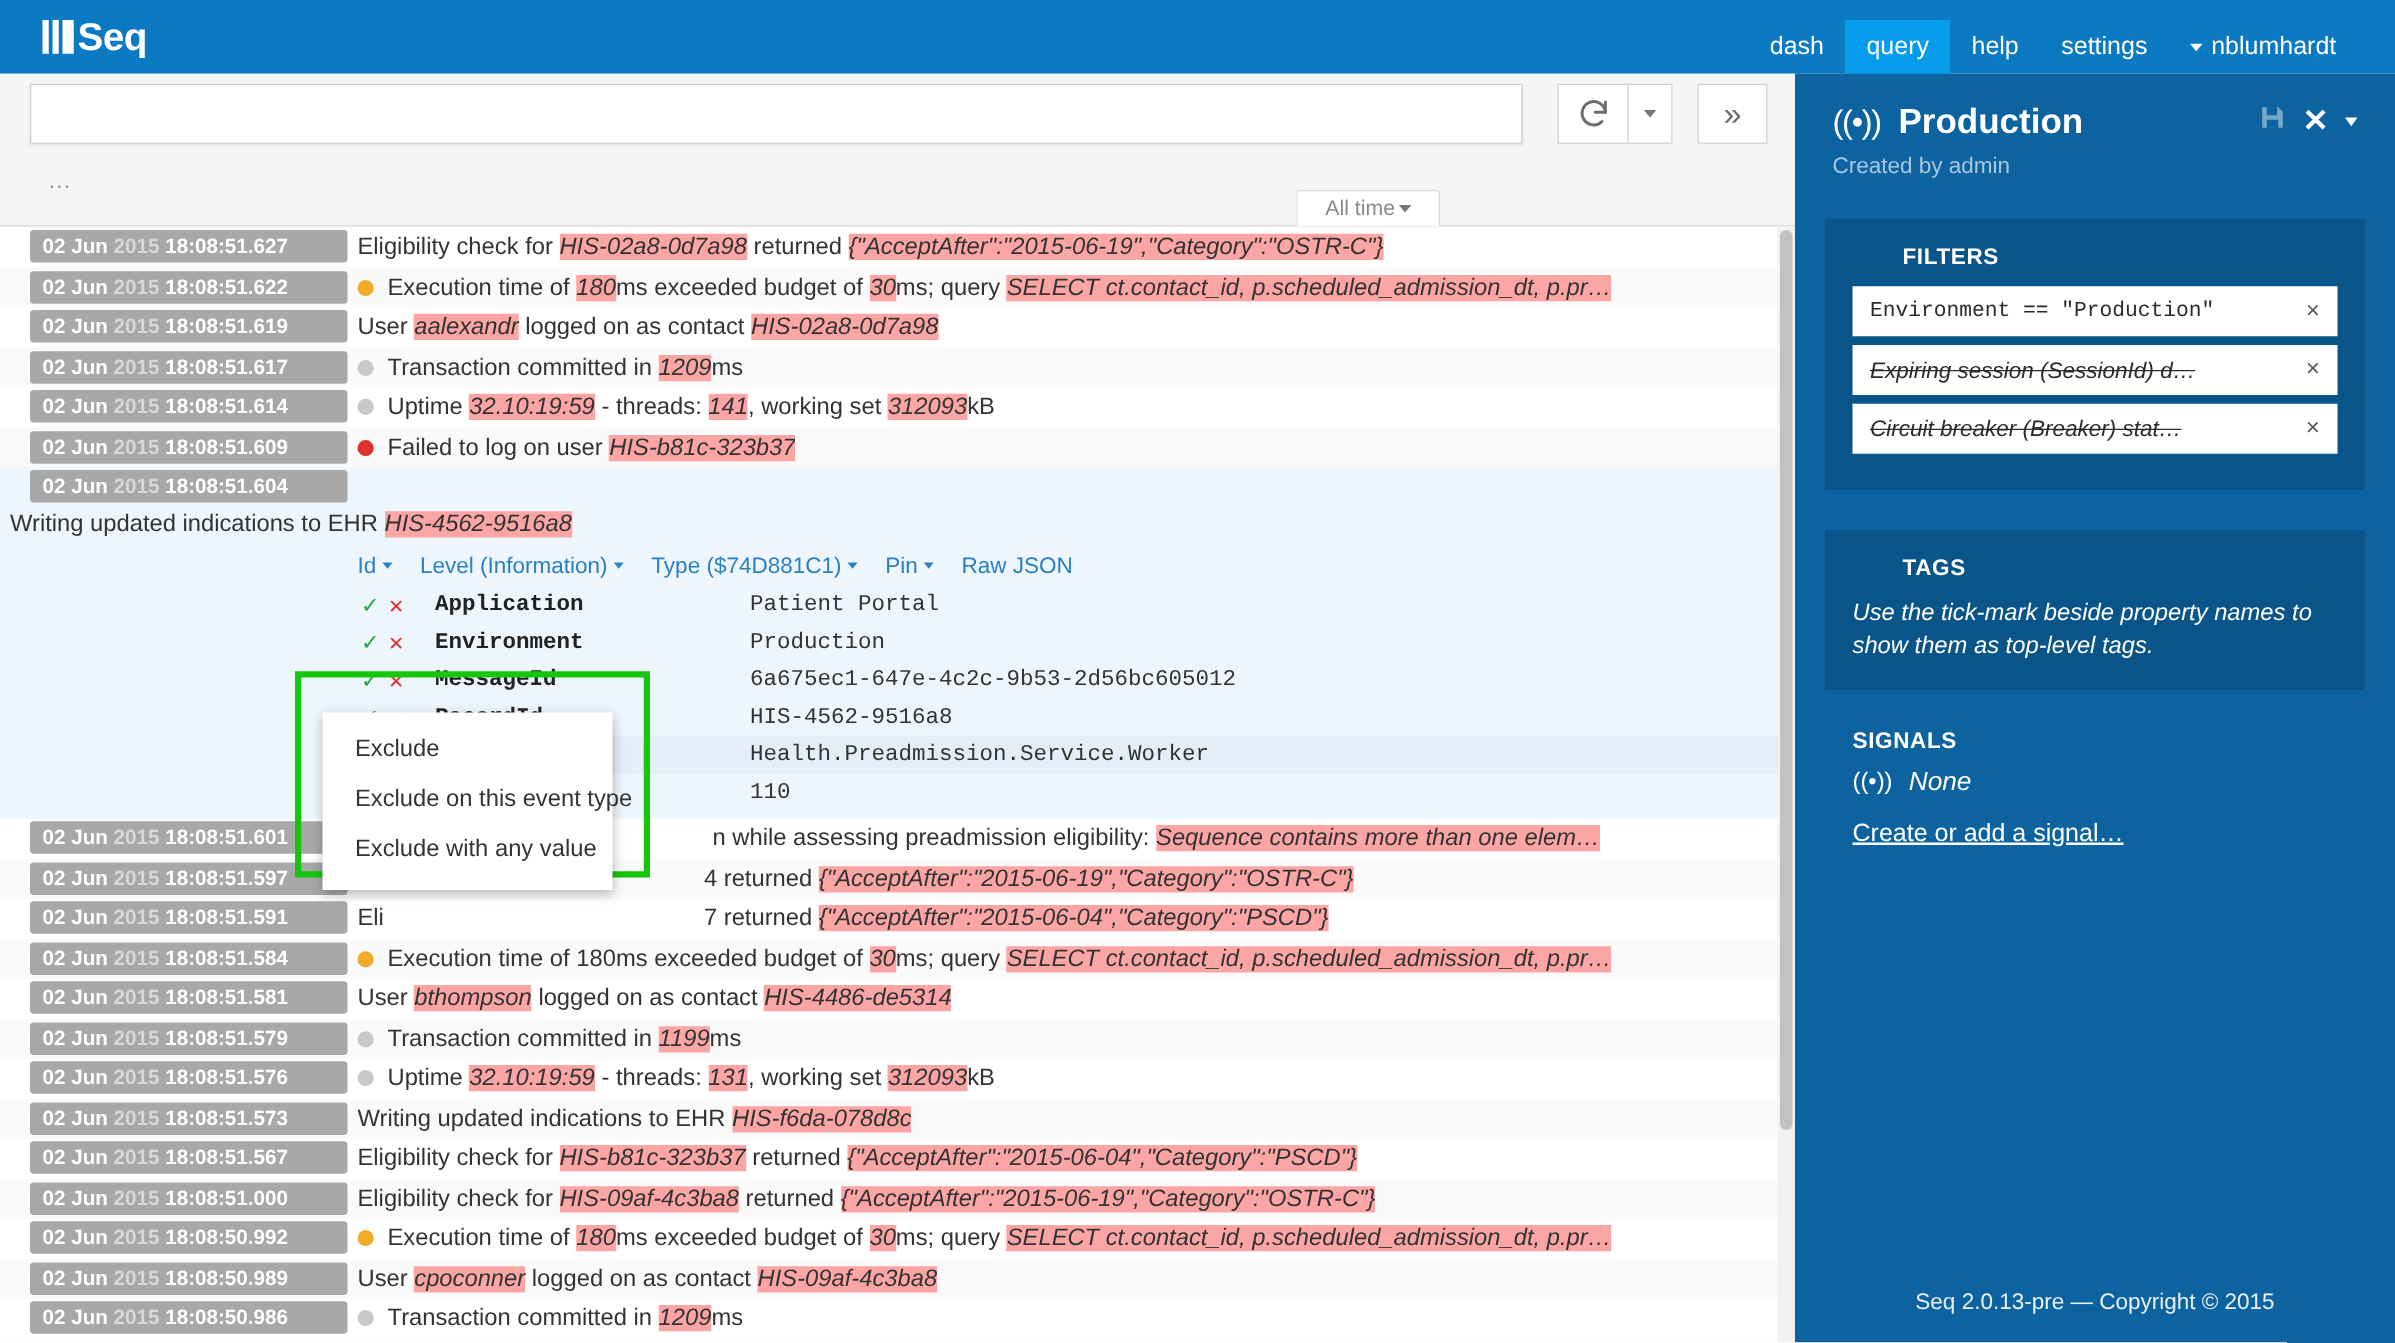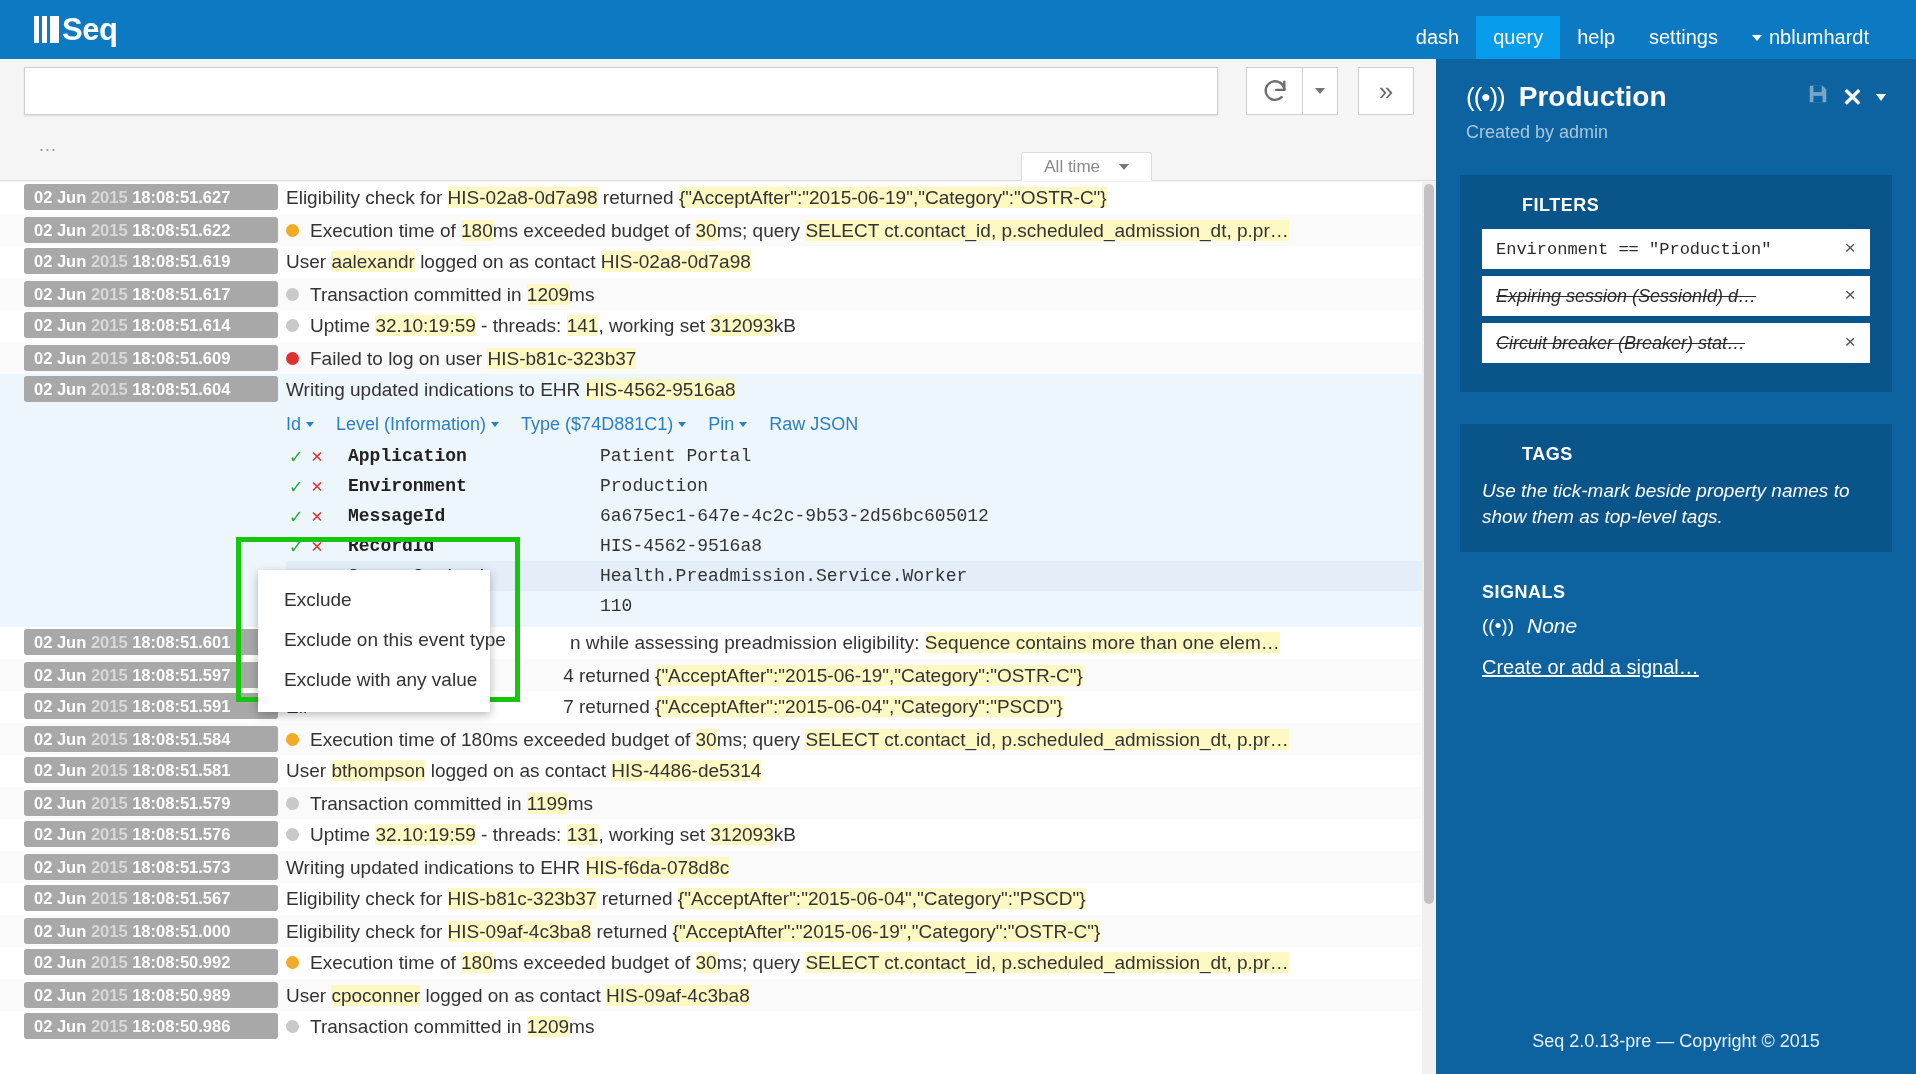--- a/index.html
+++ b/index.html
@@ -79,33 +79,33 @@
   }
 
   .timetab-wrap {
     position: absolute; top: 94px; left: 0; width: 1436px; height: 28px;
     border-bottom: 1px solid #dcdcdc;
   }
   .timetab {
     position: absolute; right: 284px; bottom: -1px;
     height: 29px; padding: 0 22px;
     background: #fff; border: 1px solid #dcdcdc; border-bottom: 1px solid #fff;
-    display: flex; align-items: center; gap: 19px;
+    display: flex; align-items: center; gap: 3px;
     font-size: 17px; color: #8a8a8a; cursor: pointer;
     border-radius: 3px 3px 0 0;
   }
 
   
   .events {
     position: absolute; top: 123px; left: 0; width: 1436px; height: 892px;
     background: #fff; overflow: hidden;
   }
   .evt { display: flex; align-items: flex-start; min-height: 32px; }
   .evt.alt { background: #fafafa; align-items: center; }
-  .evt.sel { background: #eef6fd; }
+  .evt.sel { background: #eef6fd; flex-direction: column; }
   .ts {
     flex: 0 0 auto; width: 254px; margin: 2px 0 2px 24px;
     background: #a8a8a8; color: #fff;
     font-size: 16.5px; font-weight: bold; line-height: 26px;
     padding: 0 10px; border-radius: 3px; white-space: nowrap;
   }
   .ts .yr { color: #d8d8d8; font-weight: bold; }
   .msgwrap {
     flex: 1 1 auto; display: flex; align-items: flex-start;
     padding: 3px 0 2px 8px; min-width: 0;
@@ -115,21 +115,21 @@
     margin: 6px 11px 0 0;
   }
   .dot.info { background: #c9c9c9; }
   .dot.warn { background: #f2ab26; }
   .dot.err  { background: #e03131; }
   .dot.none { width: 0; margin-right: 0; }
   .msg {
     font-size: 19px; color: #333; line-height: 25px;
     white-space: nowrap; overflow: hidden; text-overflow: clip;
   }
-  .hl { background: #fef9c3; }
+  .hl { background: #fca5a5; font-style: italic; }
 
   
   .expanded { background: #eef6fd; padding-bottom: 6px; }
   .exp-actions {
     margin-left: 286px; padding: 8px 0 6px 0;
     display: flex; gap: 22px; align-items: center;
   }
   .exp-actions a {
     color: #2b7fc4; font-size: 18px; text-decoration: none; cursor: pointer;
     display: inline-flex; align-items: center; gap: 5px;

